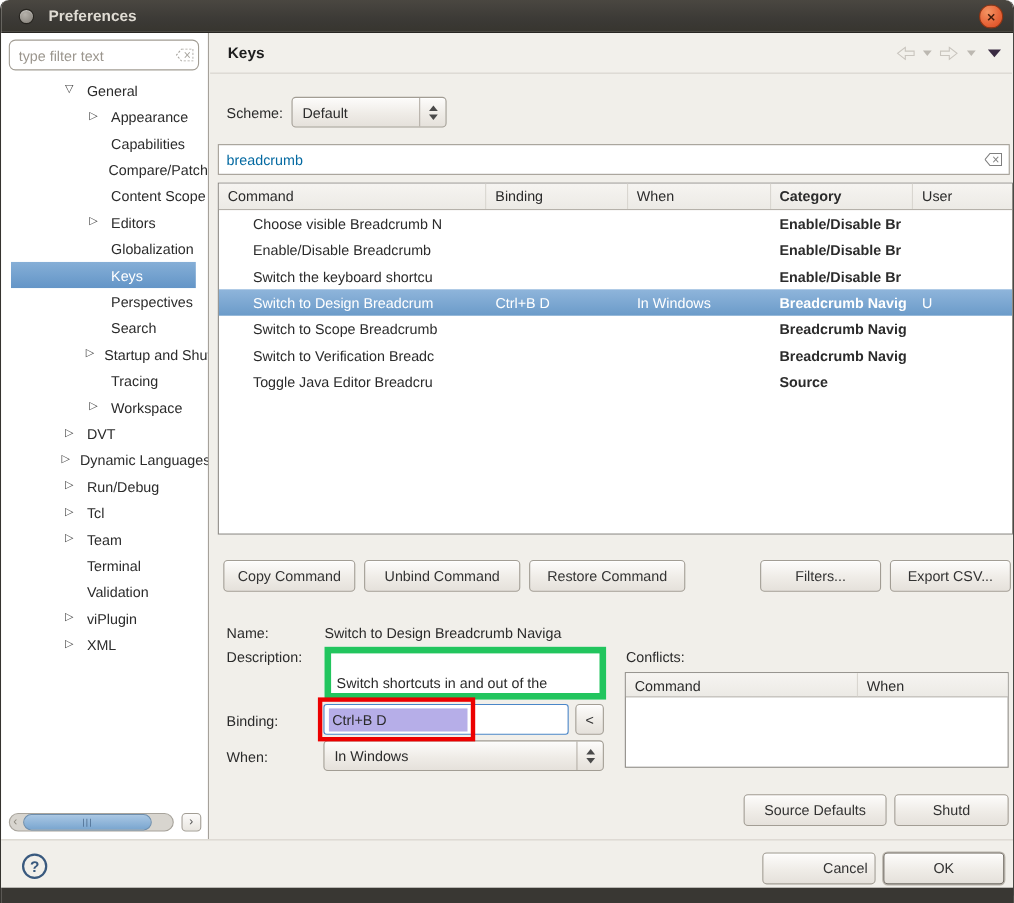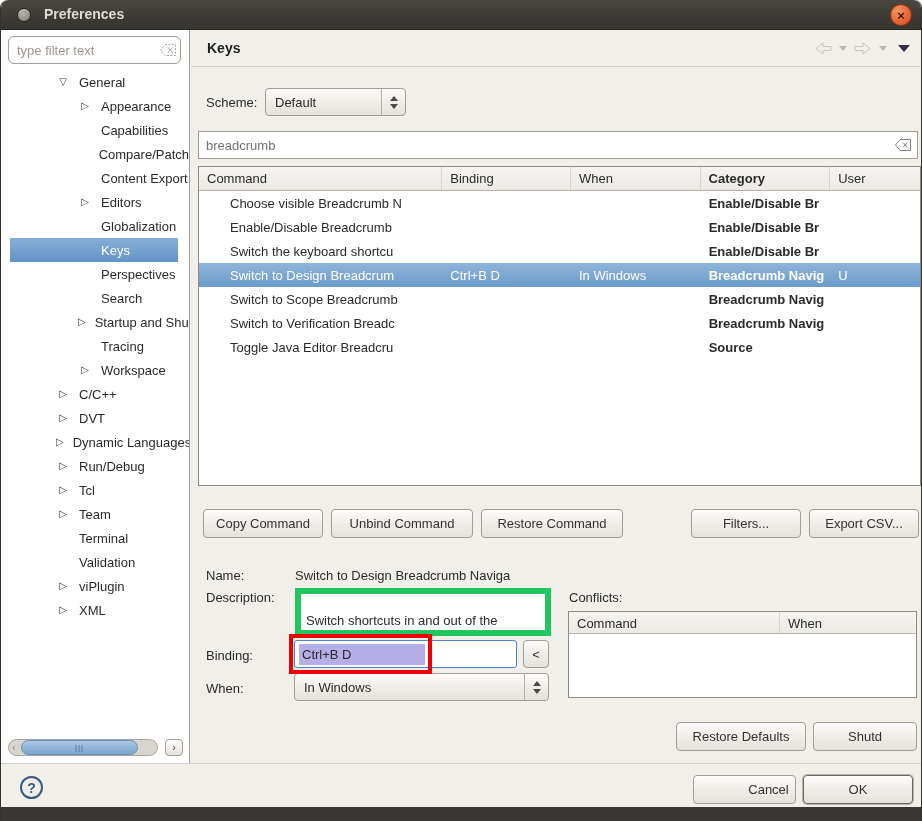--- a/index.html
+++ b/index.html
@@ -76,21 +76,21 @@
              border-radius:4px; display:flex; align-items:center; box-shadow:inset 0 1px 0 rgba(255,255,255,.8); }
   .combo .combo-text { flex:1; padding-left:9px; overflow:hidden; white-space:nowrap; }
   .combo .spinner { width:24px; align-self:stretch; border-left:1px solid #b5b0a8; display:flex;
              flex-direction:column; align-items:center; justify-content:center; gap:3px; }
   .tri-up { width:0; height:0; border-left:4px solid transparent; border-right:4px solid transparent; border-bottom:5px solid #4a4a4a; }
   .tri-down { width:0; height:0; border-left:4px solid transparent; border-right:4px solid transparent; border-top:5px solid #4a4a4a; }
   #scheme-combo { position:absolute; left:264px; top:88px; width:141px; height:28px; }
 
   .search-wrap { position:absolute; left:197px; top:131px; width:720px; height:28px; }
   .search-input { width:100%; height:100%; border:1px solid #a29d94; background:#fff; padding:0 40px 0 7px;
-             font:13px "Liberation Sans",sans-serif; color:#737373; }
+             font:13px "Liberation Sans",sans-serif; color:#0369a1; }
   .clear-icon.search-pos { right:7px; top:8px; }
 
   
   .ktable { position:absolute; left:197px; top:166px; width:723px; height:320px; background:#ffffff;
              border:1px solid #8e8b85; }
   .thead { display:flex; height:24px; background:linear-gradient(180deg,#f6f4f1,#eceae5);
              border-bottom:1px solid #b5b1aa; }
   .th { padding:4px 0 0 8px; color:#2b2b2b; border-right:1px solid #d9d6d0; overflow:hidden; white-space:nowrap; }
   .th:last-child { border-right:none; }
   .trowk { display:flex; height:24px; align-items:center; }
@@ -176,21 +176,21 @@
       <div class="trow lvl2">
           <span class="exp"></span>
           <span class="tlabel">Capabilities</span>
         </div>
       <div class="trow lvl2">
           <span class="exp"></span>
           <span class="tlabel">Compare/Patch</span>
         </div>
       <div class="trow lvl2">
           <span class="exp"></span>
-          <span class="tlabel">Content Export</span>
+          <span class="tlabel">Content Scope</span>
         </div>
       <div class="trow lvl2">
           <span class="exp closed"></span>
           <span class="tlabel">Editors</span>
         </div>
       <div class="trow lvl2">
           <span class="exp"></span>
           <span class="tlabel">Globalization</span>
         </div>
       <div class="trow lvl2 selected">
@@ -209,24 +209,20 @@
           <span class="exp closed"></span>
           <span class="tlabel">Startup and Shutd</span>
         </div>
       <div class="trow lvl2">
           <span class="exp"></span>
           <span class="tlabel">Tracing</span>
         </div>
       <div class="trow lvl2">
           <span class="exp closed"></span>
           <span class="tlabel">Workspace</span>
-        </div>
-      <div class="trow lvl1">
-          <span class="exp closed"></span>
-          <span class="tlabel">C/C++</span>
         </div>
       <div class="trow lvl1">
           <span class="exp closed"></span>
           <span class="tlabel">DVT</span>
         </div>
       <div class="trow lvl1">
           <span class="exp closed"></span>
           <span class="tlabel">Dynamic Languages</span>
         </div>
       <div class="trow lvl1">
@@ -388,21 +384,21 @@
   </div>
 
   <span class="conflicts-label">Conflicts:</span>
   <div class="ctable">
     <div class="thead">
       <span class="th cth-cmd">Command</span>
       <span class="th cth-when">When</span>
     </div>
   </div>
 
-  <div class="btn" id="btn-restore-def">Restore Defaults</div>
+  <div class="btn" id="btn-restore-def">Source Defaults</div>
   <div class="btn" id="btn-apply">Shutd</div>
 
   <div class="bottom-bar">
     <div class="help-icon"></div>
     <div class="btn" id="btn-cancel">Cancel</div>
     <div class="btn" id="btn-ok">OK</div>
   </div>
 
   <div class="footer-strip"></div>
 </div>

